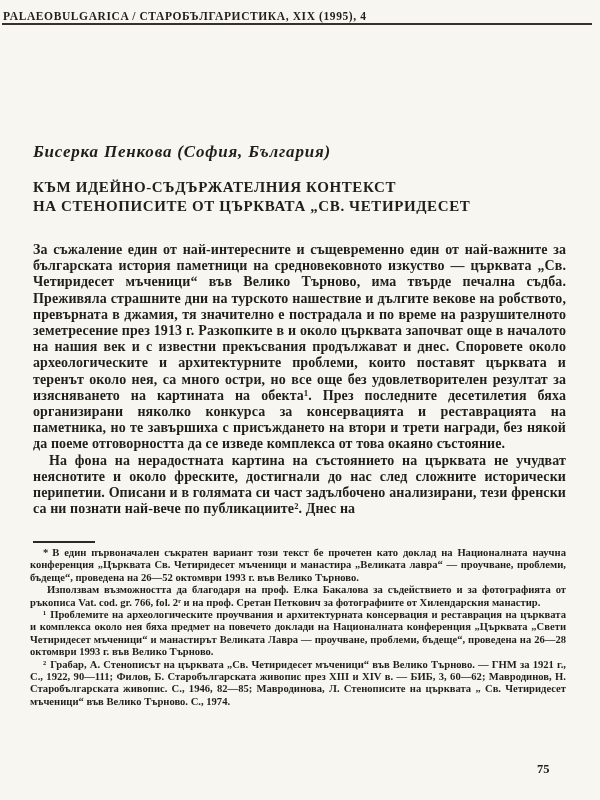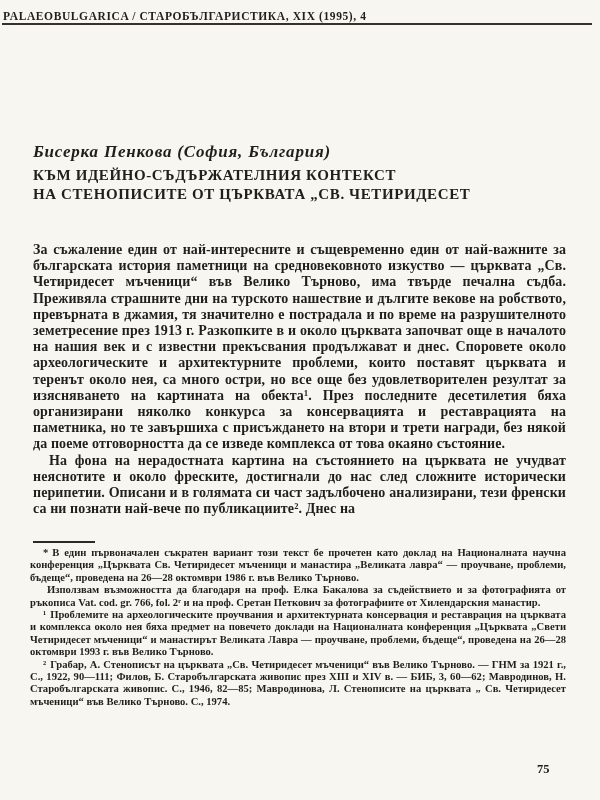--- a/index.html
+++ b/index.html
@@ -39,21 +39,21 @@
     top: 142px;
     font-size: 17px;
     font-style: italic;
     font-weight: 600;
     letter-spacing: 0.8px;
   }
 
   .article-title {
     position: absolute;
     left: 33px;
-    top: 166px;
+    top: 178px;
     font-size: 15px;
     font-weight: bold;
     line-height: 19px;
     letter-spacing: 0.6px;
   }
   .title-line { display: block; }
 
   .body-text {
     position: absolute;
     left: 33px;
@@ -116,21 +116,21 @@
 
   <div class="body-text">
     <p>За съжаление един от най-интересните и същевременно един от най-важните за българската история паметници на средновековното изкуство — църквата „Св. Четиридесет мъченици“ във Велико Търново, има твърде печална съдба. Преживяла страшните дни на турското нашествие и дългите векове на робството, превърната в джамия, тя значително е пострадала и по време на разрушителното земетресение през 1913 г. Разкопките в и около църквата започват още в началото на нашия век и с известни прекъсвания продължават и днес. Споровете около археологическите и архитектурните проблеми, които поставят църквата и теренът около нея, са много остри, но все още без удовлетворителен резултат за изясняването на картината на обекта¹. През последните десетилетия бяха организирани няколко конкурса за консервацията и реставрацията на паметника, но те завършиха с присъждането на втори и трети награди, без някой да поеме отговорността да се изведе комплекса от това окаяно състояние.</p>
     <p class="indented">На фона на нерадостната картина на състоянието на църквата не учудват неяснотите и около фреските, достигнали до нас след сложните исторически перипетии. Описани и в голямата си част задълбочено анализирани, тези френски са ни познати най-вече по публикациите². Днес на</p>
   </div>
 
   <div class="footnote-rule"></div>
 
   <div class="footnotes">
     <p>
-      <span class="fn-marker">*</span><span>В един първоначален съкратен вариант този текст бе прочетен като доклад на Националната научна конференция „Църквата Св. Четиридесет мъченици и манастира „Великата лавра“ — проучване, проблеми, бъдеще“, проведена на 26—28 октомври 1986 г. във Велико Търново.</span>
+      <span class="fn-marker">*</span><span>В един първоначален съкратен вариант този текст бе прочетен като доклад на Националната научна конференция „Църквата Св. Четиридесет мъченици и манастира „Великата лавра“ — проучване, проблеми, бъдеще“, проведена на 26—52 октомври 1993 г. във Велико Търново.</span>
     </p>
     <p>
       <span class="fn-marker"></span><span>Използвам възможността да благодаря на проф. Елка Бакалова за съдействието и за фотографията от ръкописа Vat. cod. gr. 766, fol. 2ʳ и на проф. Сретан Петкович за фотографиите от Хилендарския манастир.</span>
     </p>
     <p>
       <span class="fn-marker">¹</span><span>Проблемите на археологическите проучвания и архитектурната консервация и реставрация на църквата и комплекса около нея бяха предмет на повечето доклади на Националната конференция „Църквата „Свети Четиридесет мъченици“ и манастирът Великата Лавра — проучване, проблеми, бъдеще“, проведена на 26—28 октомври 1993 г. във Велико Търново.</span>
     </p>
     <p>
       <span class="fn-marker">²</span><span>Грабар, А. Стенописът на църквата „Св. Четиридесет мъченици“ във Велико Търново. — ГНМ за 1921 г., С., 1922, 90—111; Филов, Б. Старобългарската живопис през XIII и XIV в. — БИБ, 3, 60—62; Мавродинов, Н. Старобългарската живопис. С., 1946, 82—85; Мавродинова, Л. Стенописите на църквата „ Св. Четиридесет мъченици“ във Велико Търново. С., 1974.</span>
     </p>

